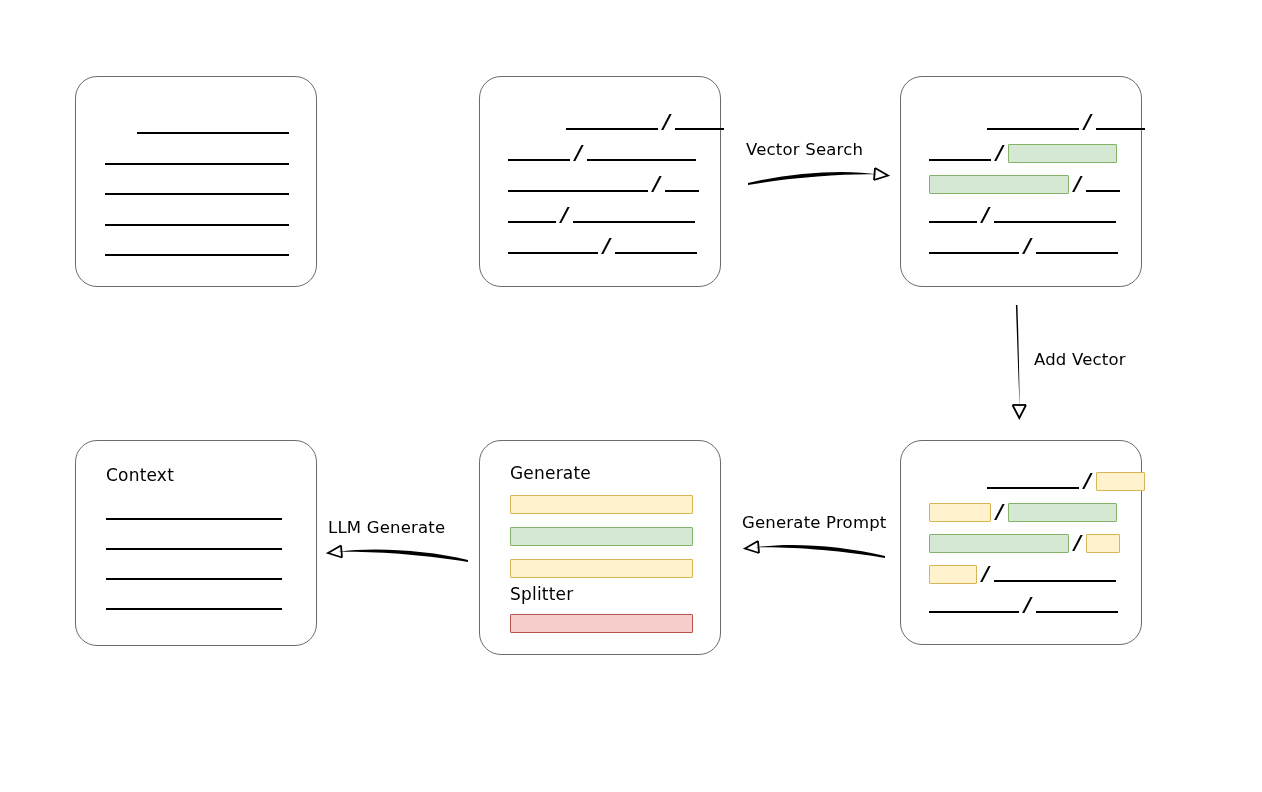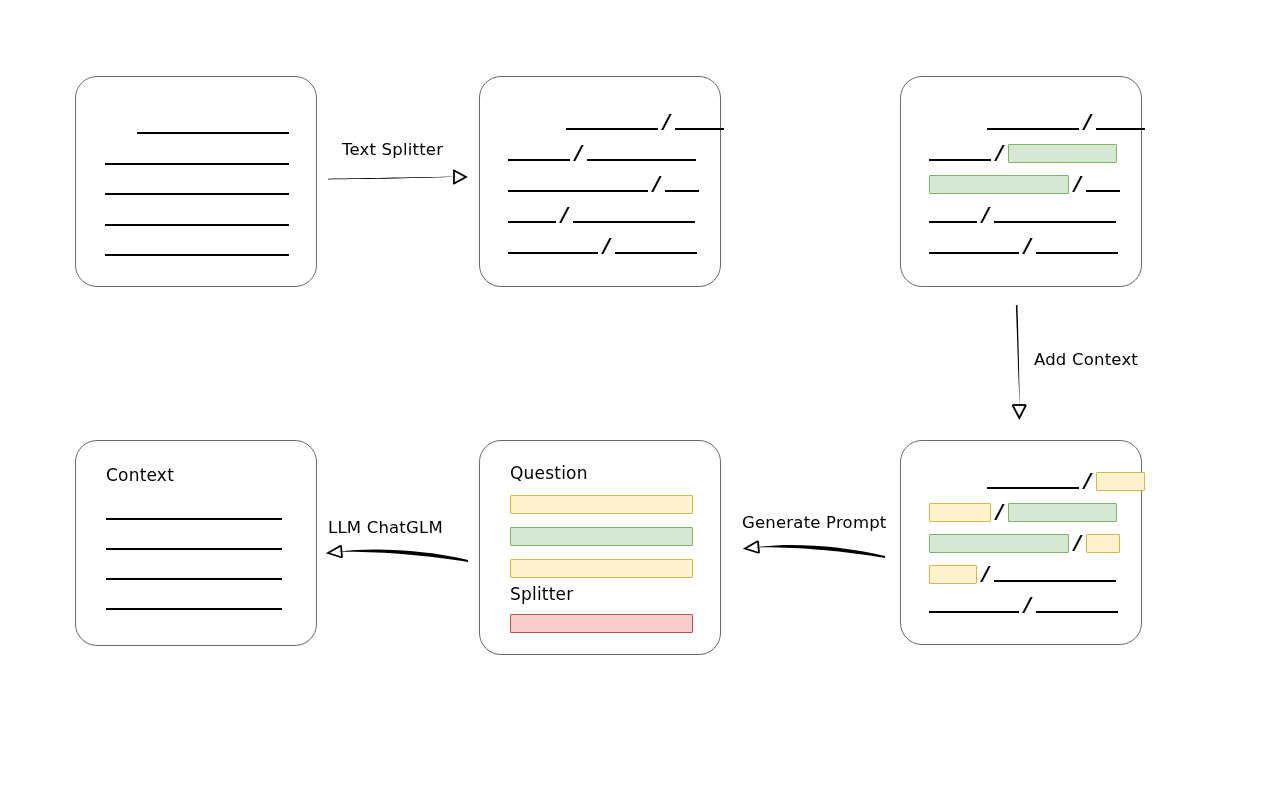--- a/index.html
+++ b/index.html
@@ -127,28 +127,20 @@
       <span class="seg plain" style="width:184px;"></span>
     </div>
     <div class="line-row" style="left:29px; top:132px;">
       <span class="seg plain" style="width:184px;"></span>
     </div>
     <div class="line-row" style="left:29px; top:162px;">
       <span class="seg plain" style="width:184px;"></span>
     </div>
   </div>
 
-  <div class="arrow-wrap" style="left:328px; top:140px; width:140px; height:55px;">
-    <div class="arrow-label" style="left:14px; top:0px;">Text Splitter</div>
-    <svg class="arrow-svg" width="140" height="24" viewBox="0 0 140 24" style="position:absolute; left:0; top:26px;">
-      <path d="M0,12.8 C40,12.2 95,11.2 130,10.6 C95,12.4 40,13.2 0,13.4 Z" fill="#000"></path>
-      <path d="M126,4.5 L138,11 L126,17.5" fill="none" stroke="#000" stroke-width="1.8" stroke-linejoin="miter" stroke-linecap="square"></path>
-      <path d="M126,4.5 L126,17.5" fill="none" stroke="#000" stroke-width="1.8"></path>
-    </svg>
-  </div>
 
   <div class="doc-box" style="left:479px; top:76px; width:242px; height:211px;">
     <div class="line-row" style="left:28px; top:36px;">
       <span class="gap" style="width:58px;"></span>
       <span class="seg plain" style="width:92px;"></span>
       <span class="slash">/</span>
       <span class="seg plain" style="width:49px;"></span>
     </div>
     <div class="line-row" style="left:28px; top:67px;">
       <span class="seg plain" style="width:62px;"></span>
@@ -165,20 +157,28 @@
       <span class="slash">/</span>
       <span class="seg plain" style="width:122px;"></span>
     </div>
     <div class="line-row" style="left:28px; top:160px;">
       <span class="seg plain" style="width:90px;"></span>
       <span class="slash">/</span>
       <span class="seg plain" style="width:82px;"></span>
     </div>
   </div>
 
+  <div class="arrow-wrap" style="left:746px; top:140px; width:145px; height:55px;">
+    <div class="arrow-label" style="left:0px; top:0px;">Vector Search</div>
+    <svg class="arrow-svg" width="145" height="26" viewBox="0 0 145 26" style="position:absolute; left:0; top:26px;">
+      <path d="M2,17 C45,6.5 100,3 132,8.5 C100,7.5 45,11.5 2,19 Z" fill="#000"></path>
+      <path d="M129,2 L142,9.5 L128,14" fill="none" stroke="#000" stroke-width="1.8" stroke-linejoin="miter"></path>
+      <path d="M129,2 L128,14" fill="none" stroke="#000" stroke-width="1.8"></path>
+    </svg>
+  </div>
 
   <div class="doc-box" style="left:900px; top:76px; width:242px; height:211px;">
     <div class="line-row" style="left:28px; top:36px;">
       <span class="gap" style="width:58px;"></span>
       <span class="seg plain" style="width:92px;"></span>
       <span class="slash">/</span>
       <span class="seg plain" style="width:49px;"></span>
     </div>
     <div class="line-row" style="left:28px; top:67px;">
       <span class="seg plain" style="width:62px;"></span>
@@ -196,21 +196,21 @@
       <span class="seg plain" style="width:122px;"></span>
     </div>
     <div class="line-row" style="left:28px; top:160px;">
       <span class="seg plain" style="width:90px;"></span>
       <span class="slash">/</span>
       <span class="seg plain" style="width:82px;"></span>
     </div>
   </div>
 
   <div class="arrow-wrap" style="left:1000px; top:305px; width:160px; height:120px;">
-    <div class="arrow-label" style="left:34px; top:45px;">Add Context</div>
+    <div class="arrow-label" style="left:34px; top:45px;">Add Vector</div>
     <svg class="arrow-svg" width="30" height="116" viewBox="0 0 30 116" style="position:absolute; left:8px; top:0px;">
       <path d="M9.4,0 C10.6,35 11.4,75 11.8,104 C10.4,75 9.2,35 7.9,0 Z" fill="#000"></path>
       <path d="M4.5,100 L11.3,113 L18,100" fill="none" stroke="#000" stroke-width="1.8" stroke-linejoin="miter"></path>
       <path d="M4.5,100 L18,100" fill="none" stroke="#000" stroke-width="1.8"></path>
     </svg>
   </div>
 
   <div class="doc-box" style="left:900px; top:440px; width:242px; height:205px;">
     <div class="line-row" style="left:28px; top:31px;">
       <span class="gap" style="width:58px;"></span>
@@ -243,41 +243,41 @@
   <div class="arrow-wrap" style="left:737px; top:513px; width:150px; height:55px;text-align:right;">
     <div class="arrow-label" style="left:5px; top:0px;">Generate Prompt</div>
     <svg class="arrow-svg" width="150" height="26" viewBox="0 0 150 26" style="position:absolute; left:0; top:26px;">
       <path d="M148,17 C105,6.5 50,3 18,8.5 C50,7.5 105,11.5 148,19 Z" fill="#000"></path>
       <path d="M21,2 L8,9.5 L22,14" fill="none" stroke="#000" stroke-width="1.8" stroke-linejoin="miter"></path>
       <path d="M21,2 L22,14" fill="none" stroke="#000" stroke-width="1.8"></path>
     </svg>
   </div>
 
   <div class="doc-box" style="left:479px; top:440px; width:242px; height:215px;">
-    <div class="box-heading" style="left:30px; top:22px;">Question</div>
+    <div class="box-heading" style="left:30px; top:22px;">Generate</div>
 
     <div class="line-row" style="left:30px; top:54px;">
       <span class="seg chip yellow" style="width:183px;"></span>
     </div>
     <div class="line-row" style="left:30px; top:86px;">
       <span class="seg chip green" style="width:183px;"></span>
     </div>
     <div class="line-row" style="left:30px; top:118px;">
       <span class="seg chip yellow" style="width:183px;"></span>
     </div>
 
     <div class="box-heading" style="left:30px; top:143px;">Splitter</div>
 
     <div class="line-row" style="left:30px; top:173px;">
       <span class="seg chip red" style="width:183px;"></span>
     </div>
   </div>
 
   <div class="arrow-wrap" style="left:322px; top:518px; width:148px; height:55px;">
-    <div class="arrow-label" style="left:6px; top:0px;">LLM ChatGLM</div>
+    <div class="arrow-label" style="left:6px; top:0px;">LLM Generate</div>
     <svg class="arrow-svg" width="148" height="26" viewBox="0 0 148 26" style="position:absolute; left:0; top:26px;">
       <path d="M146,16 C104,6 50,3 16,8 C50,7 104,11 146,18 Z" fill="#000"></path>
       <path d="M19,1.5 L6,9 L20,13.5" fill="none" stroke="#000" stroke-width="1.8" stroke-linejoin="miter"></path>
       <path d="M19,1.5 L20,13.5" fill="none" stroke="#000" stroke-width="1.8"></path>
     </svg>
   </div>
 
   <div class="doc-box" style="left:75px; top:440px; width:242px; height:206px;">
     <div class="box-heading" style="left:30px; top:24px;">Context</div>
     <div class="line-row" style="left:30px; top:62px;">

